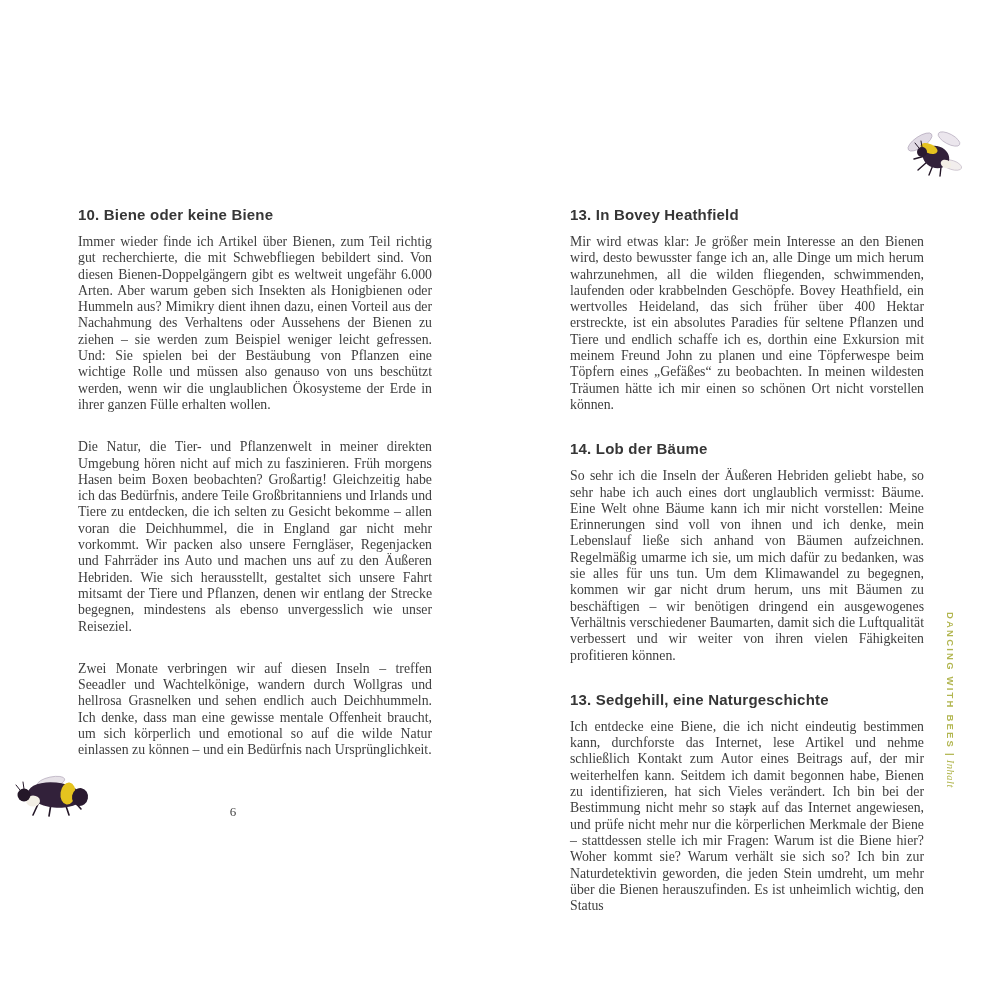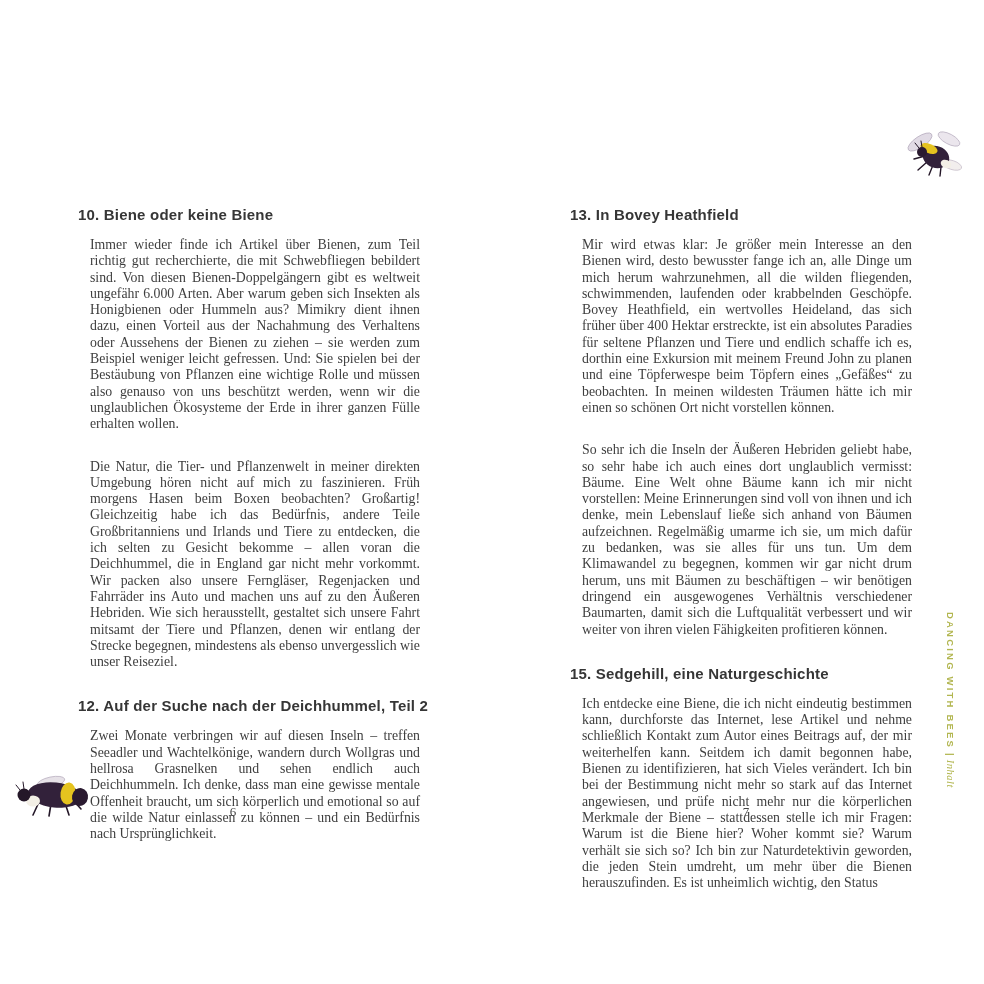--- a/index.html
+++ b/index.html
@@ -18,21 +18,21 @@
   .section h3{
     margin:0 0 9px 0;
     font-family:"Liberation Sans", sans-serif;
     font-weight:700;
     font-size:15px;
     line-height:20px;
     letter-spacing:0.2px;
     color:#363636;
   }
   .section p{
-    margin:12px;
+    margin:0;
     font-size:13.8px;
     line-height:16.3px;
     text-align:justify;
     hyphens:auto;
     -webkit-hyphens:auto;
     color:#3e3e3e;
   }
   .page-number{
     position:absolute;
     top:804px;
@@ -81,35 +81,35 @@
 
   <div class="page-col" id="left-page">
     <div class="section">
       <h3>10. Biene oder keine Biene</h3>
       <p>Immer wieder finde ich Artikel über Bienen, zum Teil richtig gut recherchierte, die mit Schwebfliegen bebildert sind. Von diesen Bienen-Doppelgängern gibt es weltweit ungefähr 6.000 Arten. Aber warum geben sich Insekten als Honigbienen oder Hummeln aus? Mimikry dient ihnen dazu, einen Vorteil aus der Nachahmung des Verhaltens oder Aussehens der Bienen zu ziehen – sie werden zum Beispiel weniger leicht gefressen. Und: Sie spielen bei der Bestäubung von Pflanzen  eine wichtige Rolle und müssen also genauso von uns beschützt werden, wenn wir die unglaublichen Ökosysteme der Erde in ihrer ganzen Fülle erhalten wollen.</p>
     </div>
     <div class="section">
       <p>Die Natur, die Tier- und Pflanzenwelt in meiner direkten Umgebung hören nicht auf mich zu faszinieren. Früh morgens Hasen beim Boxen beobachten? Großartig! Gleichzeitig habe ich das Bedürfnis, andere Teile Großbritanniens und Irlands und Tiere zu entdecken, die ich selten zu Gesicht bekomme – allen voran die Deichhummel, die in England gar nicht mehr vorkommt. Wir packen also unsere Ferngläser, Regenjacken und Fahrräder ins Auto und machen uns auf zu den Äußeren Hebriden. Wie sich herausstellt, gestaltet sich unsere Fahrt mitsamt der Tiere und Pflanzen, denen wir entlang der Strecke begegnen, mindestens als ebenso unvergesslich wie unser Reiseziel.</p>
     </div>
     <div class="section">
-      <h3>12. Auf der Suche nach der Deichhummel, Teil 2</h3>
       <p>Zwei Monate verbringen wir auf diesen Inseln – treffen Seeadler und Wachtelkönige, wandern durch Wollgras und hellrosa Grasnelken und sehen endlich auch Deichhummeln. Ich denke, dass man eine gewisse mentale Offenheit braucht, um sich körperlich und emotional so auf die wilde Natur einlassen zu können – und ein Bedürfnis nach Ursprünglichkeit.</p>
     </div>
   </div>
 
   <div class="page-col" id="right-page">
     <div class="section">
       <h3>13. In Bovey Heathfield</h3>
       <p>Mir wird etwas klar: Je größer mein Interesse an den Bienen wird, desto bewusster fange ich an, alle Dinge um mich herum wahrzunehmen, all die wilden fliegenden, schwimmenden, laufenden oder krabbelnden Geschöpfe. Bovey Heathfield, ein wertvolles Heideland, das sich früher über 400 Hektar erstreckte, ist ein absolutes Paradies für seltene Pflanzen und Tiere und endlich schaffe ich es, dorthin eine Exkursion mit meinem Freund John zu planen und eine Töpferwespe beim Töpfern eines „Gefäßes“ zu beobachten. In meinen wildesten Träumen hätte ich mir einen so schönen Ort nicht vorstellen können.</p>
     </div>
     <div class="section">
+      <h3>14. Lob der Bäume</h3>
       <p>So sehr ich die Inseln der Äußeren Hebriden geliebt habe, so sehr habe ich auch eines dort unglaublich vermisst: Bäume. Eine Welt ohne Bäume kann ich mir nicht vorstellen: Meine Erinnerungen sind voll von ihnen und ich denke, mein Lebenslauf ließe sich anhand von Bäumen aufzeichnen. Regelmäßig umarme ich sie, um mich dafür zu bedanken, was sie alles für uns tun. Um dem Klimawandel zu begegnen, kommen wir gar nicht drum herum, uns mit Bäumen zu beschäftigen – wir benötigen dringend ein ausgewogenes Verhältnis verschiedener Baumarten, damit sich die Luftqualität verbessert und wir weiter von ihren vielen Fähigkeiten profitieren können.</p>
     </div>
     <div class="section">
-      <h3>15. Sedgehill, eine Naturgeschichte</h3>
+      <h3>13. Sedgehill, eine Naturgeschichte</h3>
       <p>Ich entdecke eine Biene, die ich nicht eindeutig bestimmen kann, durchforste das Internet, lese Artikel und nehme schließlich Kontakt zum Autor eines Beitrags auf, der mir weiterhelfen kann. Seitdem ich damit begonnen habe, Bienen zu identifizieren, hat sich Vieles verändert. Ich bin bei der Bestimmung nicht mehr so stark auf das Internet angewiesen, und prüfe nicht mehr nur die körperlichen Merkmale der Biene – stattdessen stelle ich mir Fragen: Warum ist die Biene hier? Woher kommt sie? Warum verhält sie sich so? Ich bin zur Naturdetektivin geworden, die jeden Stein umdreht, um mehr über die Bienen herauszufinden. Es ist unheimlich wichtig, den Status</p>
     </div>
   </div>
 
   <div class="page-number" id="page-number-left">6</div>
   <div class="page-number" id="page-number-right">7</div>
 
   <div id="running-header" style="color: rgb(178, 182, 80);">
     <span class="rh-title">DANCING WITH BEES</span>
     <span class="rh-sep">|</span>

